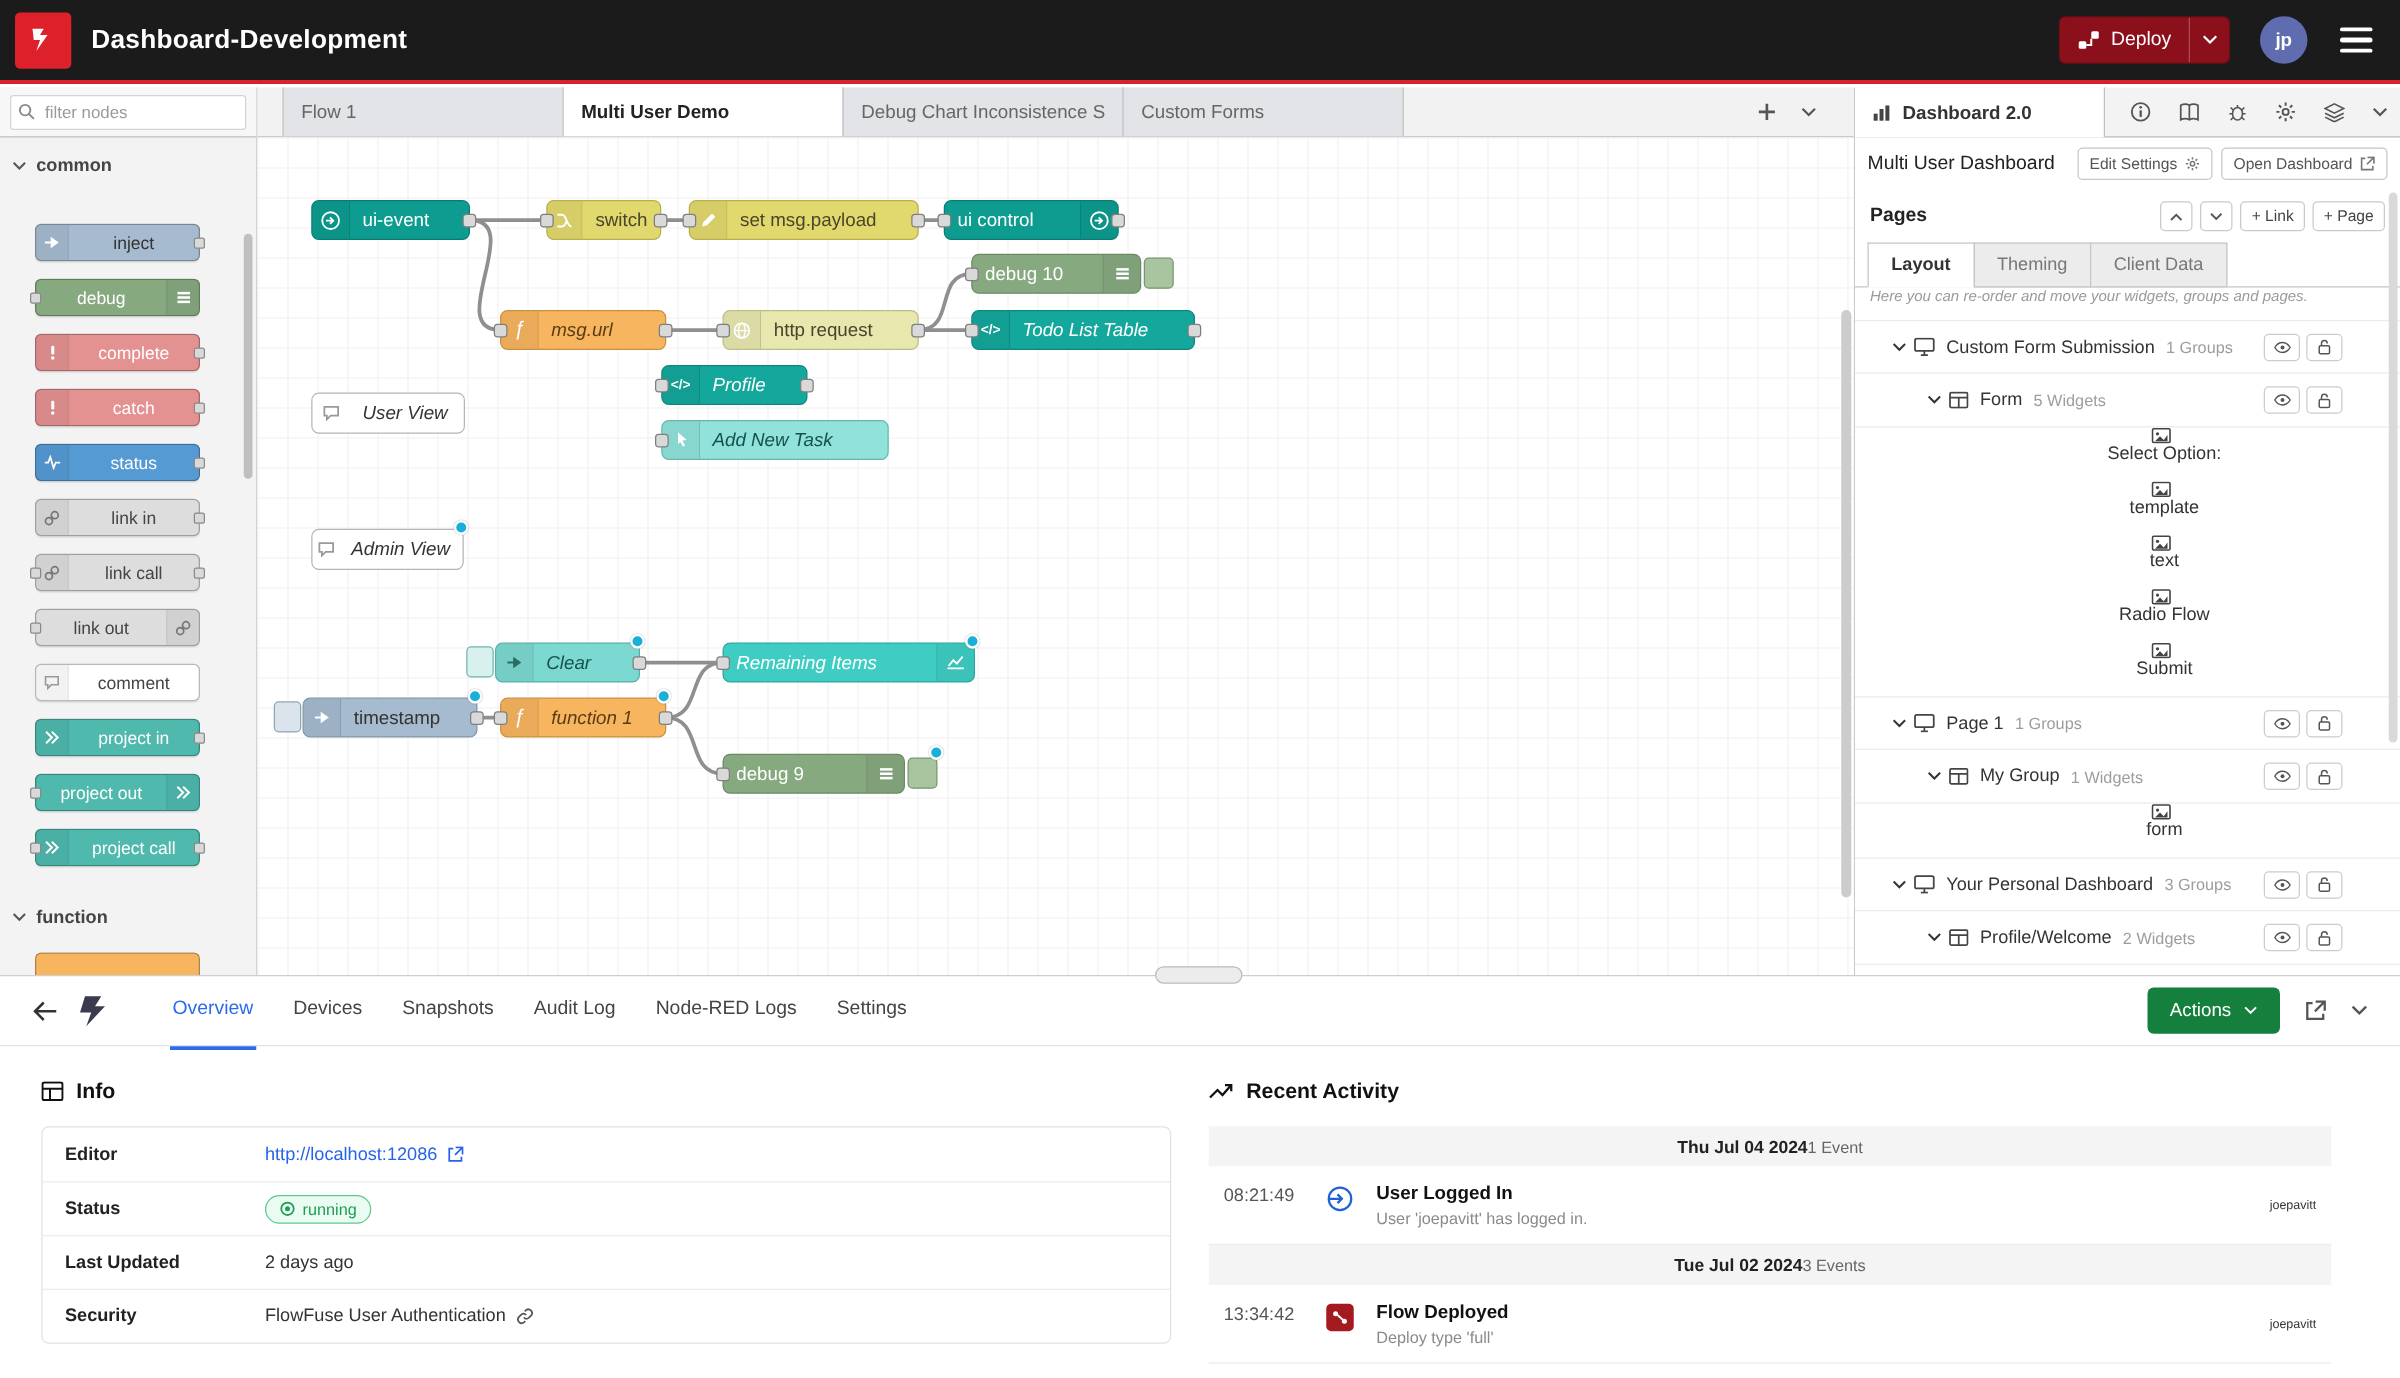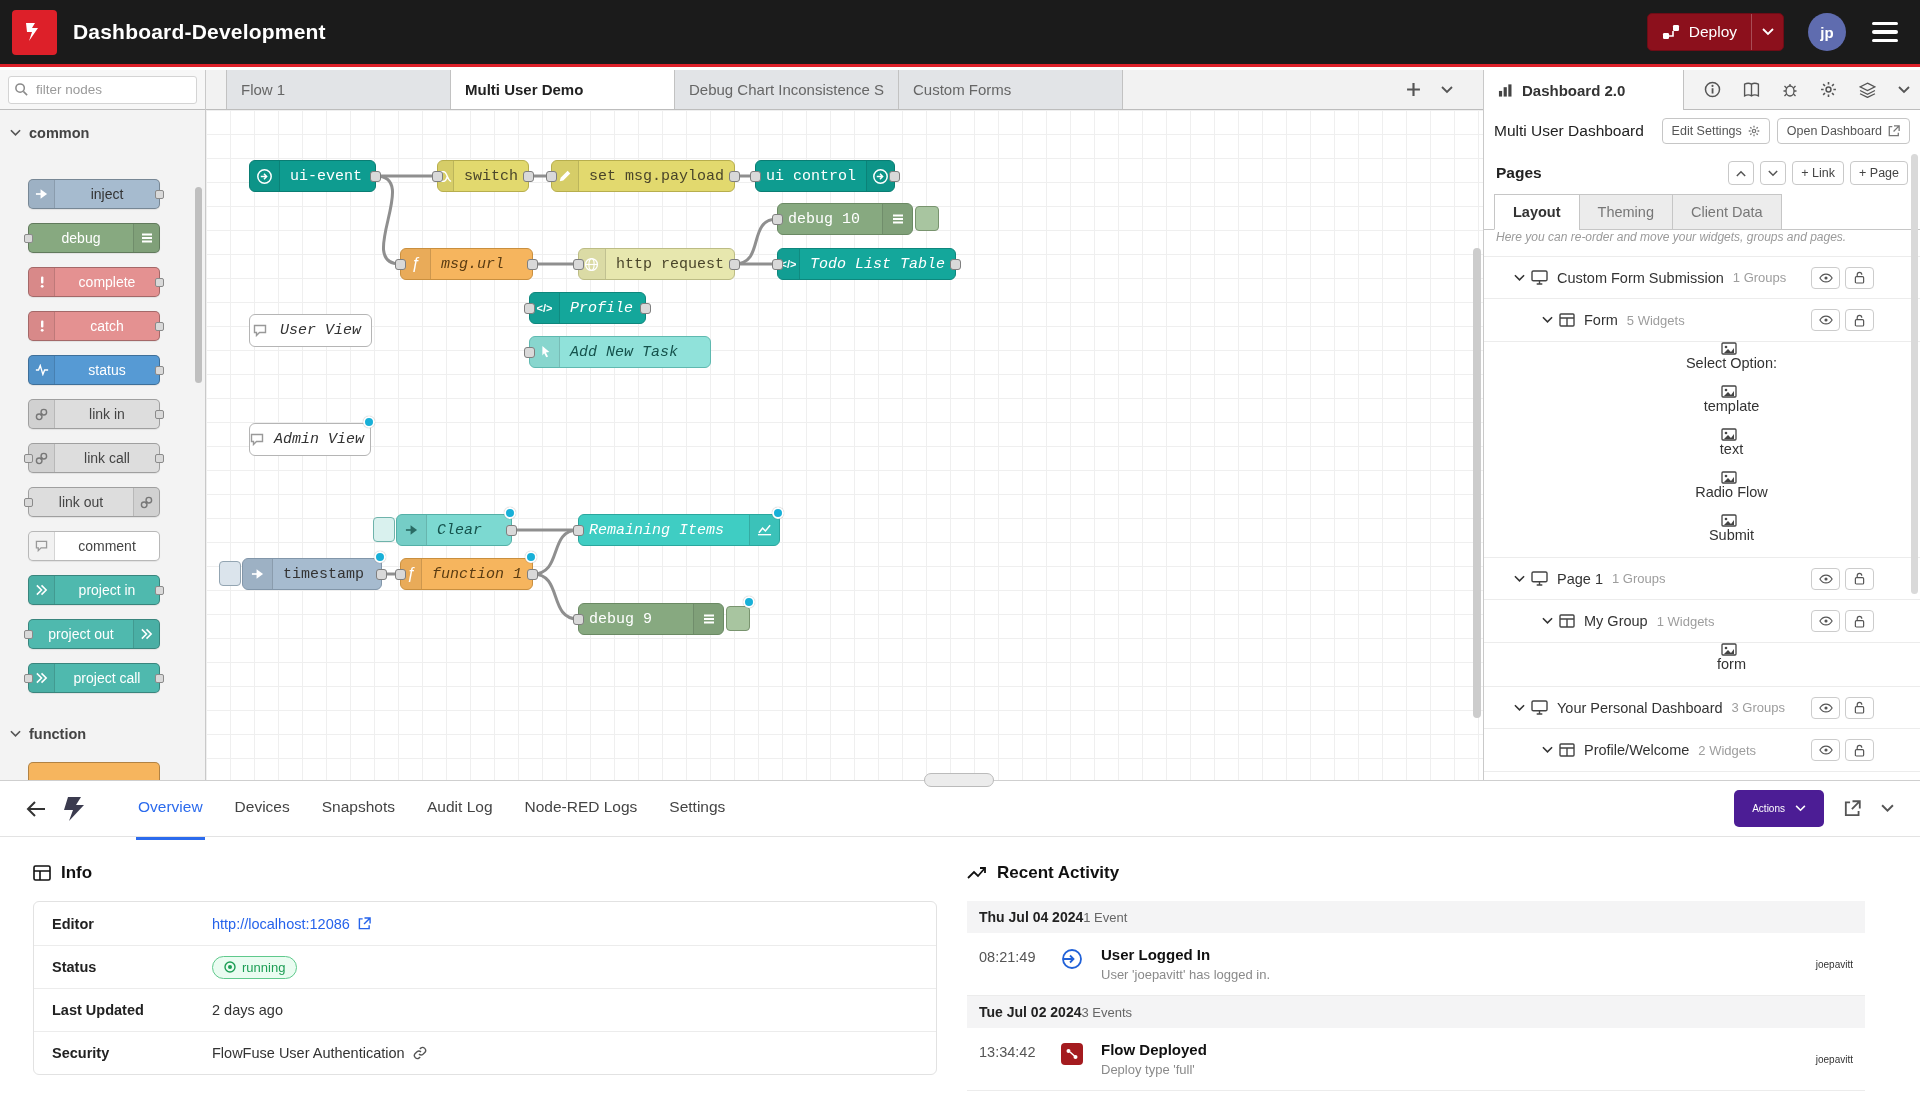--- a/index.html
+++ b/index.html
@@ -63,21 +63,21 @@
 
   
   #canvas { position:relative; flex:1; overflow:hidden; background-color:#fff;
     background-image:linear-gradient(to right,#efefef 1px,transparent 1px),linear-gradient(to bottom,#efefef 1px,transparent 1px);
     background-size:24px 24px; }
   #wires { position:absolute; left:0; top:0; }
   .node { position:absolute; height:32px; border:1px solid rgba(0,0,0,.3); border-radius:6px; display:flex; align-items:center; font-size:15px; }
   .nicon { align-self:stretch; width:30px; display:flex; align-items:center; justify-content:center; background:rgba(0,0,0,.05); }
   .nicon.l { border-right:1px solid rgba(0,0,0,.12); border-radius:5px 0 0 5px; }
   .nicon.r { border-left:1px solid rgba(0,0,0,.12); border-radius:0 5px 5px 0; }
-  .nlabel { padding:0 10px; white-space:nowrap;font-family:Liberation Mono, monospace; }
+  .nlabel { padding:0 10px; white-space:nowrap; }
   .it { font-style:italic; }
   .port { position:absolute; width:11px; height:11px; background:#d9d9d9; border:1px solid #7f7f7f; border-radius:3px; top:10px; }
   .port.in { left:-6px; } .port.out { right:-6px; }
   .chdot { position:absolute; width:12px; height:12px; border-radius:50%; background:#18b0d8; border:2px solid #fff; top:-8px; right:-5px; box-shadow:0 0 1px rgba(0,0,0,.4); }
   .inj-btn { position:absolute; left:-24px; top:2px; width:22px; height:25px; background:#dbe4ec; border:1px solid #93a5b2; border-radius:4px; }
   .dbg-toggle { position:absolute; right:-27px; top:2px; width:24px; height:25px; background:#a8c5a0; border:1px solid #79946f; border-radius:4px; }
   .n-teal { background:#0e9c90; color:#fff; border-color:#0a7d73; }
   .n-teal2 { background:#14a79b; color:#fff; border-color:#0e877d; }
   .n-khaki { background:#e2d96e; color:#4a452a; border-color:#b7ae4d; }
   .n-khaki2 { background:#e7e7ae; color:#4a452a; border-color:#bcbc85; }
@@ -119,34 +119,34 @@
   #sb-scroll { position:absolute; right:2px; top:44px; width:7px; height:440px; background:#d9d9d9; border-radius:4px; }
 
   
   #bottom { position:absolute; left:0; top:780px; width:1920px; height:322px; background:#fff; border-top:1px solid #cfcfcf; }
   #grip { position:absolute; left:924px; top:-8px; width:70px; height:14px; background:#ececec; border:1px solid #bbb; border-radius:7px; }
   #b-nav { height:56px; border-bottom:1px solid #e3e3e3; display:flex; align-items:center; padding:0 26px; }
   #back-btn { background:none; border:none; color:#333; display:flex; margin-right:14px; }
   #ff-logo { margin-right:18px; display:flex; }
   .b-tab { background:none; border:none; margin-left:28px; font-size:15.5px; color:#444; height:63px; display:flex; align-items:center; border-bottom:3px solid transparent; padding:0 2px; }
   .b-tab.active { color:#2c6bed; border-bottom-color:#2c6bed; }
-  #actions-btn { margin-left:auto; height:37px; background:#4c1d95; border:none; border-radius:5px; color:#fff; font-size:10px; display:flex; align-items:center; gap:10px; padding:0 18px; }
+  #actions-btn { margin-left:auto; height:37px; background:#15803d; border:none; border-radius:5px; color:#fff; font-size:15px; display:flex; align-items:center; gap:10px; padding:0 18px; }
   .nav-ico-btn { background:none; border:none; color:#555; display:flex; margin-left:20px; }
   #b-content { display:flex; padding:26px 0 0 33px; }
   #info-col { width:904px; }
   #act-col { width:898px; margin-left:30px; }
   .sec-head { display:flex; align-items:center; gap:10px; font-size:17px; font-weight:bold; color:#111; margin-bottom:18px; }
   #info-table { border:1px solid #e2e2e2; border-radius:6px; }
   .irow { display:flex; align-items:center; min-height:43px; border-top:1px solid #ececec; padding:0 18px; font-size:14.5px; }
   .irow:first-child { border-top:none; }
   .ilabel { width:160px; color:#222; font-weight:bold; }
   .ival { display:flex; align-items:center; gap:8px; color:#333; }
   .link { color:#2563eb; }
   .badge { display:inline-flex; align-items:center; gap:6px; border:1px solid #5fc98c; background:#eafcf1; color:#1d9e55; border-radius:999px; padding:3px 11px; font-size:13px; }
-  .date-bar { background:#f4f4f5; display:flex; justify-content:flex-start; align-items:center; height:32px; padding:0 12px; }
+  .date-bar { background:#f4f4f5; display:flex; justify-content:center; align-items:center; height:32px; padding:0 12px; }
   .date-bar .d { font-weight:bold; color:#222; font-size:14px; }
   .date-bar .c { color:#666; font-size:13px; }
   .evt { display:flex; align-items:flex-start; padding:13px 12px; border-bottom:1px solid #ececec; }
   .evt-time { width:80px; color:#555; font-size:14.5px; padding-top:3px; }
   .evt-icon { width:26px; margin:0 14px 0 2px; padding-top:2px; display:flex; }
   .evt-main { flex:1; }
   .evt-title { font-size:15px; font-weight:bold; color:#111; margin-bottom:4px; }
   .evt-desc { font-size:13px; color:#8a8a8a; }
   .evt-user { color:#333; font-size:10px; align-self:center; }
   .nr-tile { width:22px; height:22px; background:#a41b1f; border-radius:4px; display:flex; align-items:center; justify-content:center; }

